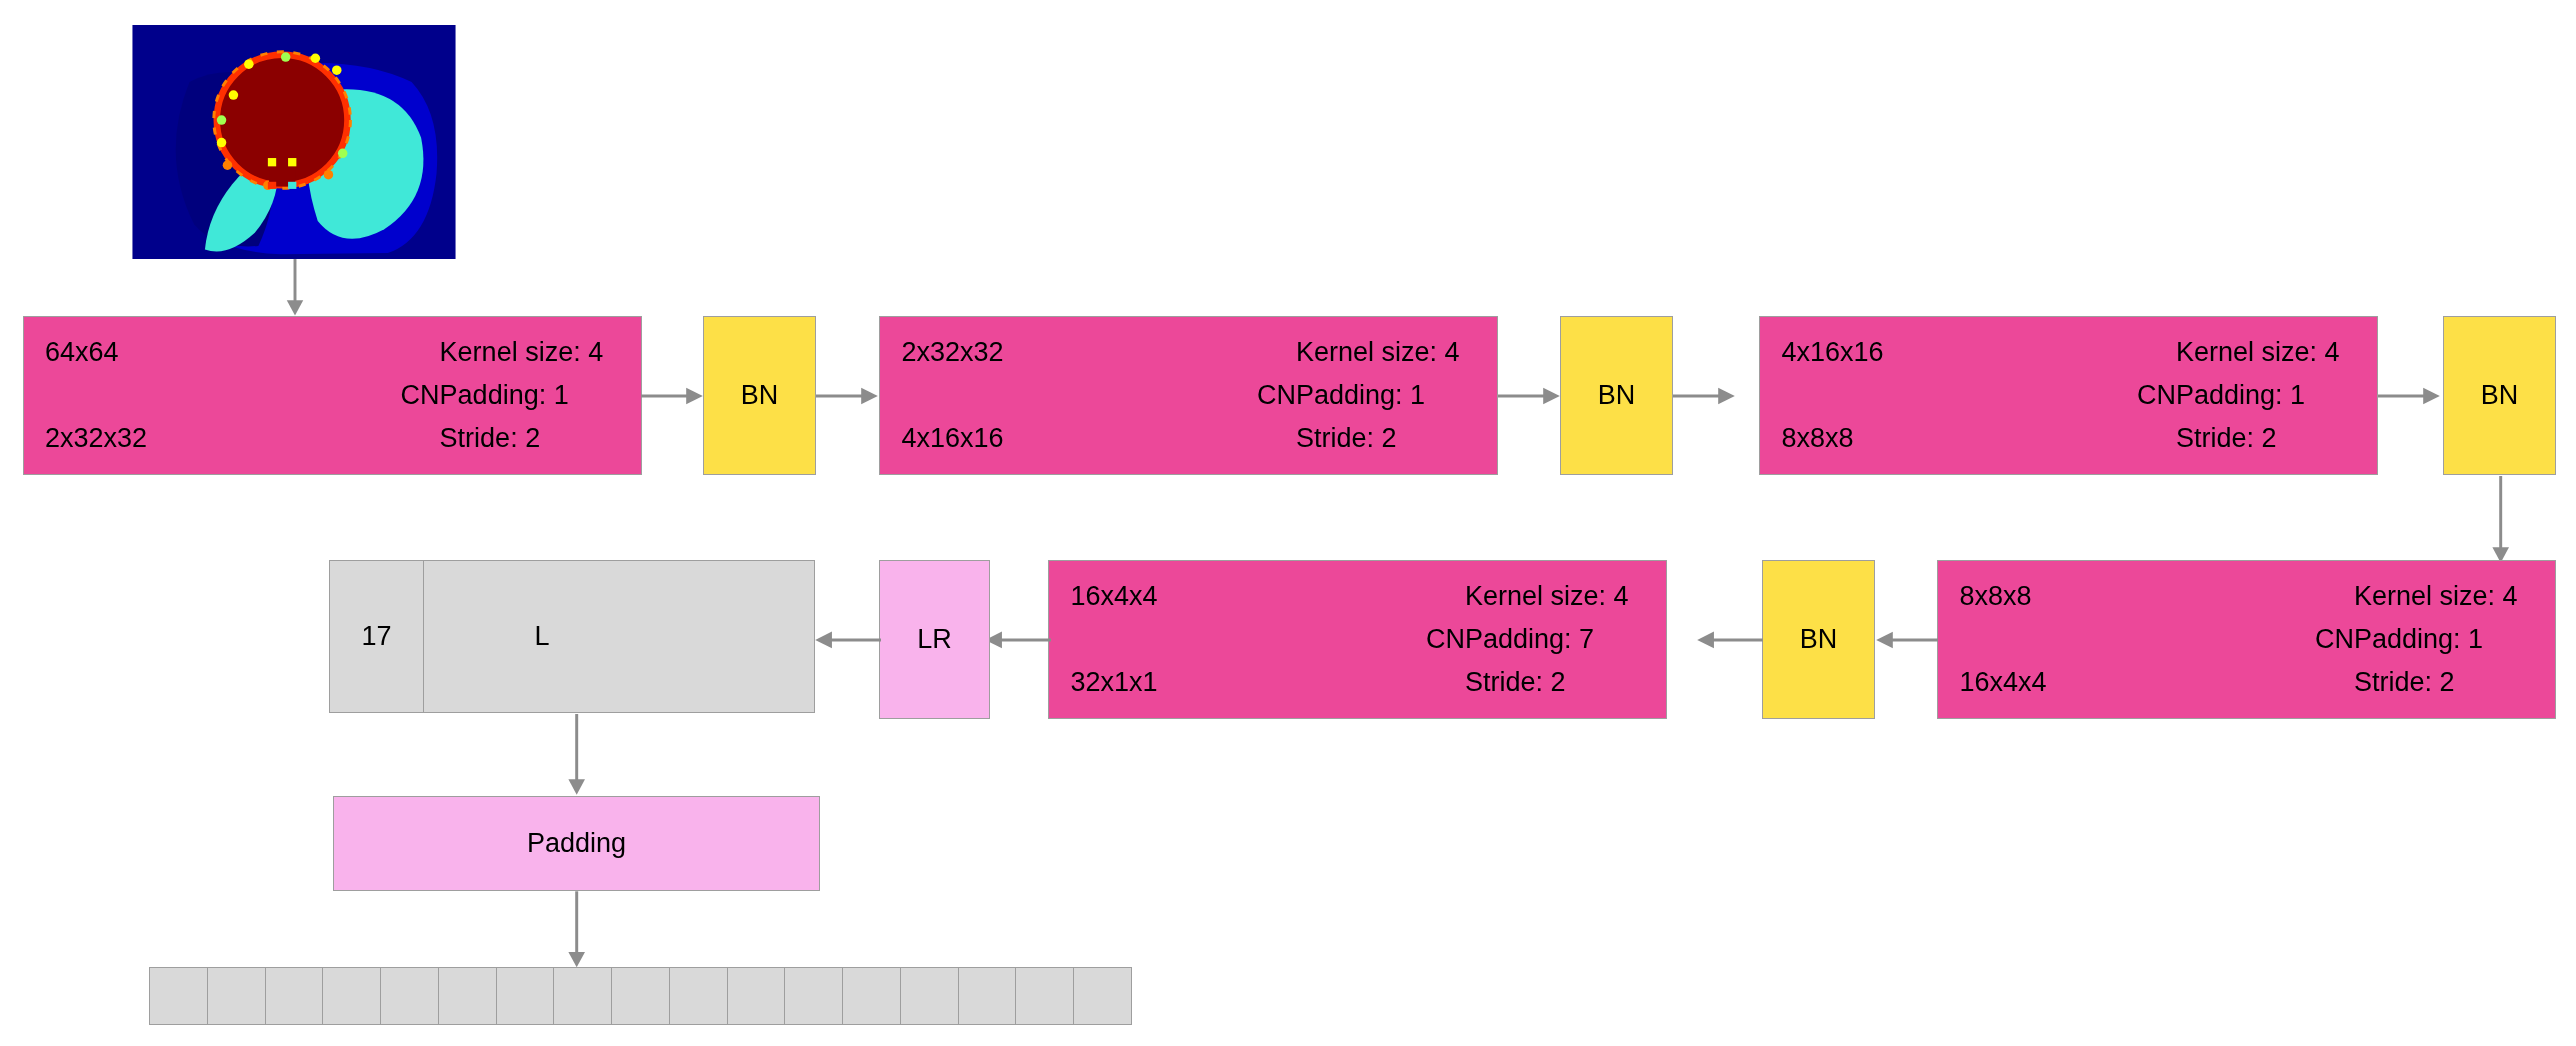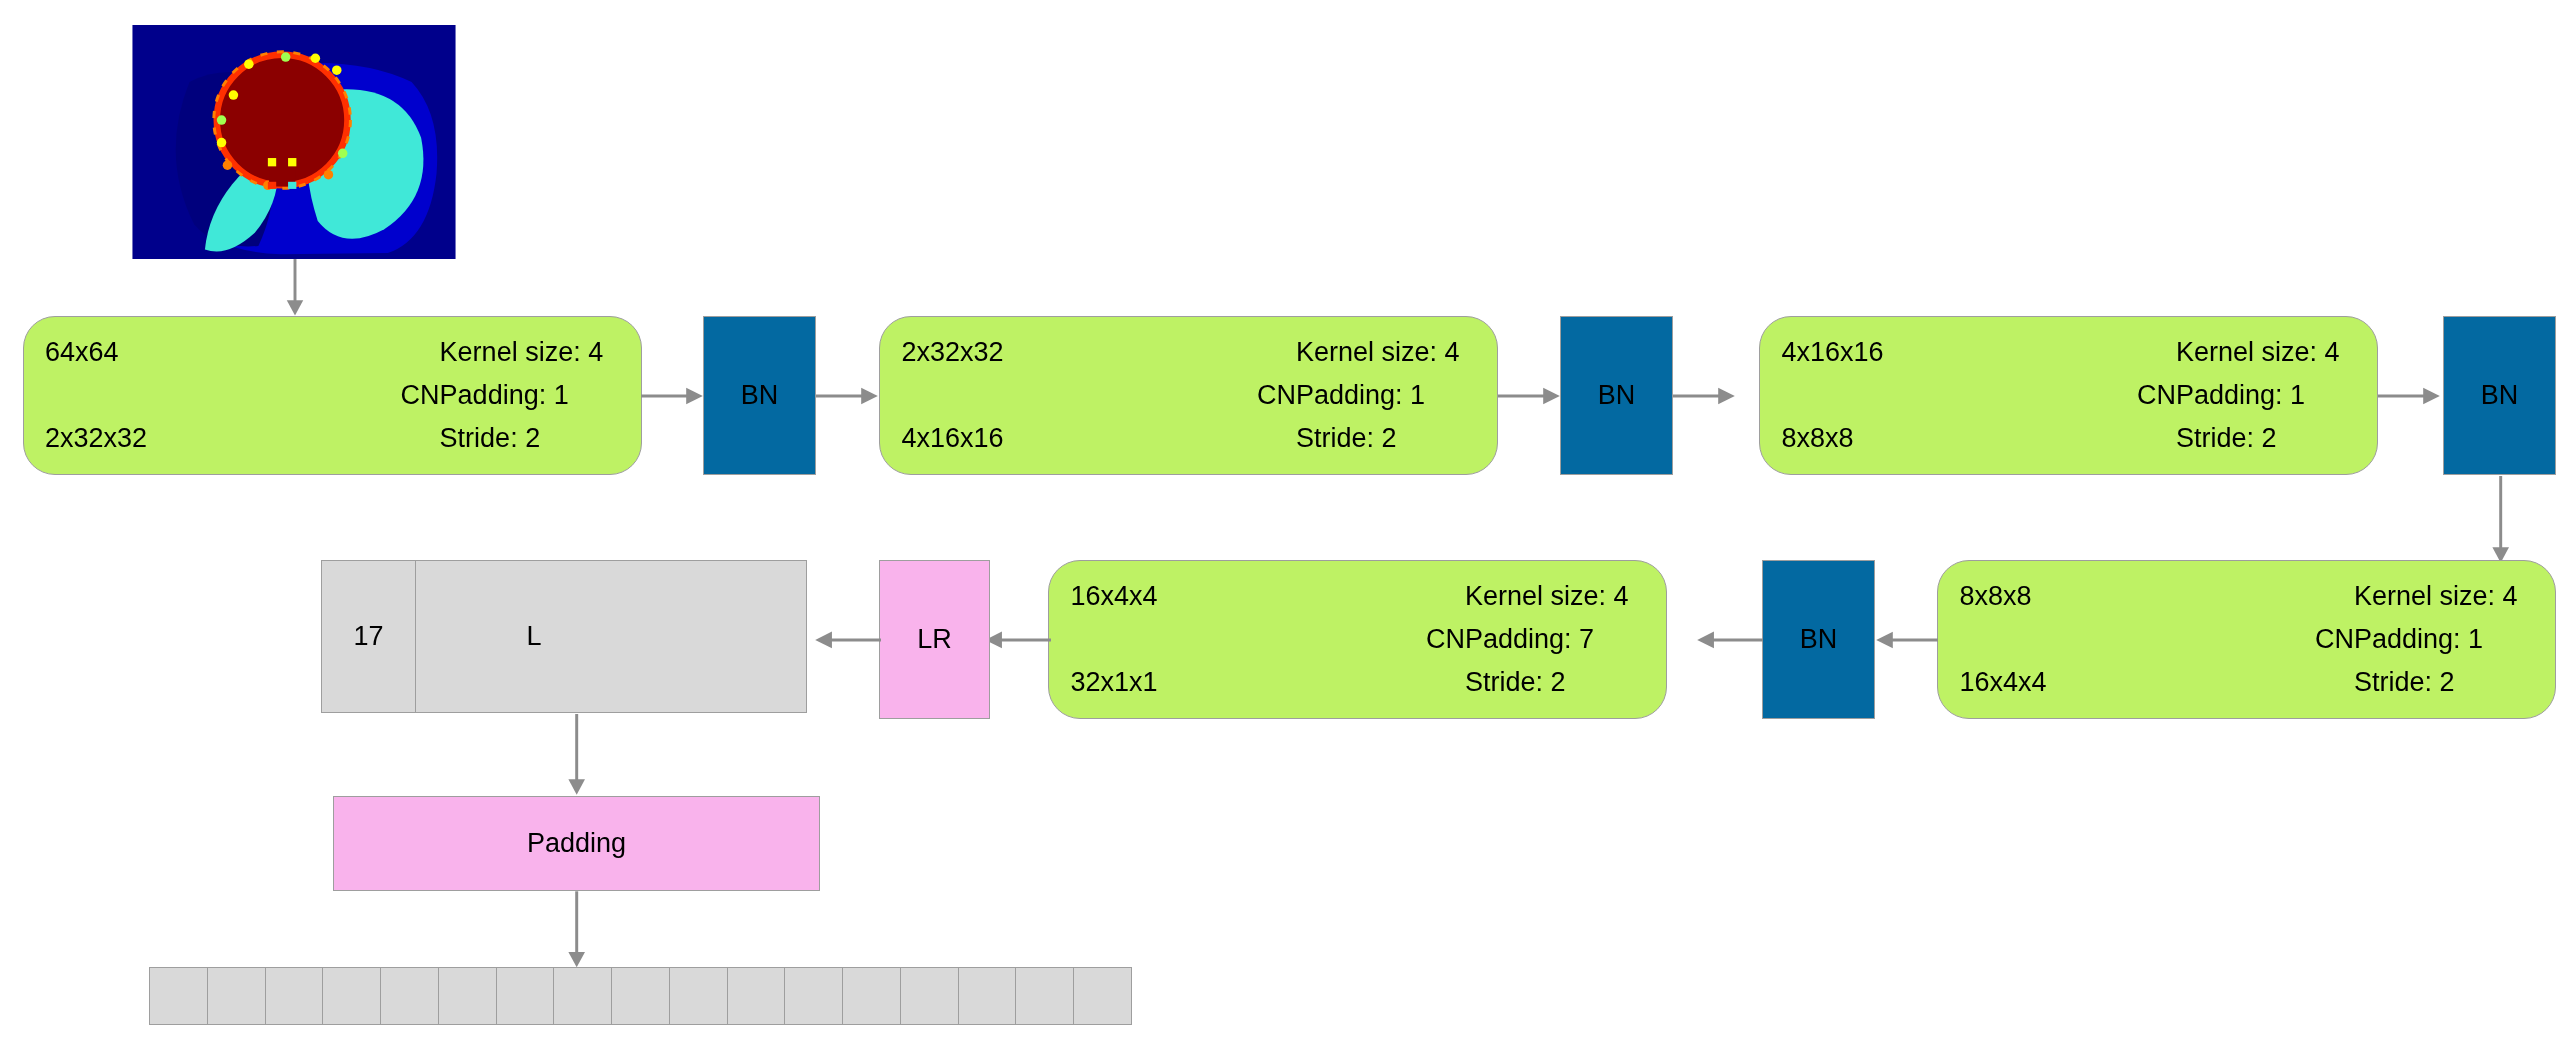--- a/index.html
+++ b/index.html
@@ -1,22 +1,22 @@
 <!DOCTYPE html>
 <html style="font-size:9.5px"><head>
 <meta charset="utf-8">
 <style>
   html,body{margin:0;padding:0;background:#ffffff;}
   body{font-family:"Liberation Sans",sans-serif;}
   #canvas{position:relative;width:2576px;height:1046px;background:#ffffff;overflow:hidden;}
 
   .node{position:absolute;box-sizing:border-box;border:1.8px solid #9e9e9e;
         display:flex;align-items:center;justify-content:center;}
-  .node.green{background:#bef264;border-radius:32px;}
-  .node.blue {background:#0369a1;}
+  .node.green{background:#ec4899;}
+  .node.blue {background:#fde047;}
   .node.pink {background:#f9b3ec;}
 
   .node-label{font-size:27px;color:#000;line-height:1.15;white-space:nowrap;}
 
   
   .conv-inner{position:absolute;inset:0;display:flex;align-items:stretch;}
   .conv-col{display:flex;flex-direction:column;justify-content:space-between;
             padding:20px 0;}
   .conv-col.shapes{flex:0 0 auto;padding-left:21.4px;min-width:137px;}
   .conv-col.opname{flex:1 1 auto;display:flex;flex-direction:row;align-items:center;
@@ -268,21 +268,21 @@
     <span class="node-label">LR</span>
   </div>
 
   <div class="arrow" style="left:814px;top:628px;width:67px;height:24px;">
     <svg width="67" height="24" viewBox="0 0 112 40">
       <line x1="26" y1="20" x2="112" y2="20" stroke="#8c8c8c" stroke-width="5"></line>
       <polygon points="30,6 30,34 2,20" fill="#8c8c8c"></polygon>
     </svg>
   </div>
 
-  <div class="seg-box" style="left:321px;top:560px;width:486px;height:153px;">
+  <div class="seg-box" style="left:329px;top:560px;width:486px;height:153px;">
     <div class="seg" style="width:94px;">
       <span class="seg-label">17</span>
     </div>
     <div class="seg" style="width:236px;">
       <span class="seg-label">L</span>
     </div>
   </div>
 
   <div class="arrow" style="left:566px;top:714px;width:21.4px;height:83px;">
     <svg width="21.4" height="83" viewBox="0 0 36 140">

